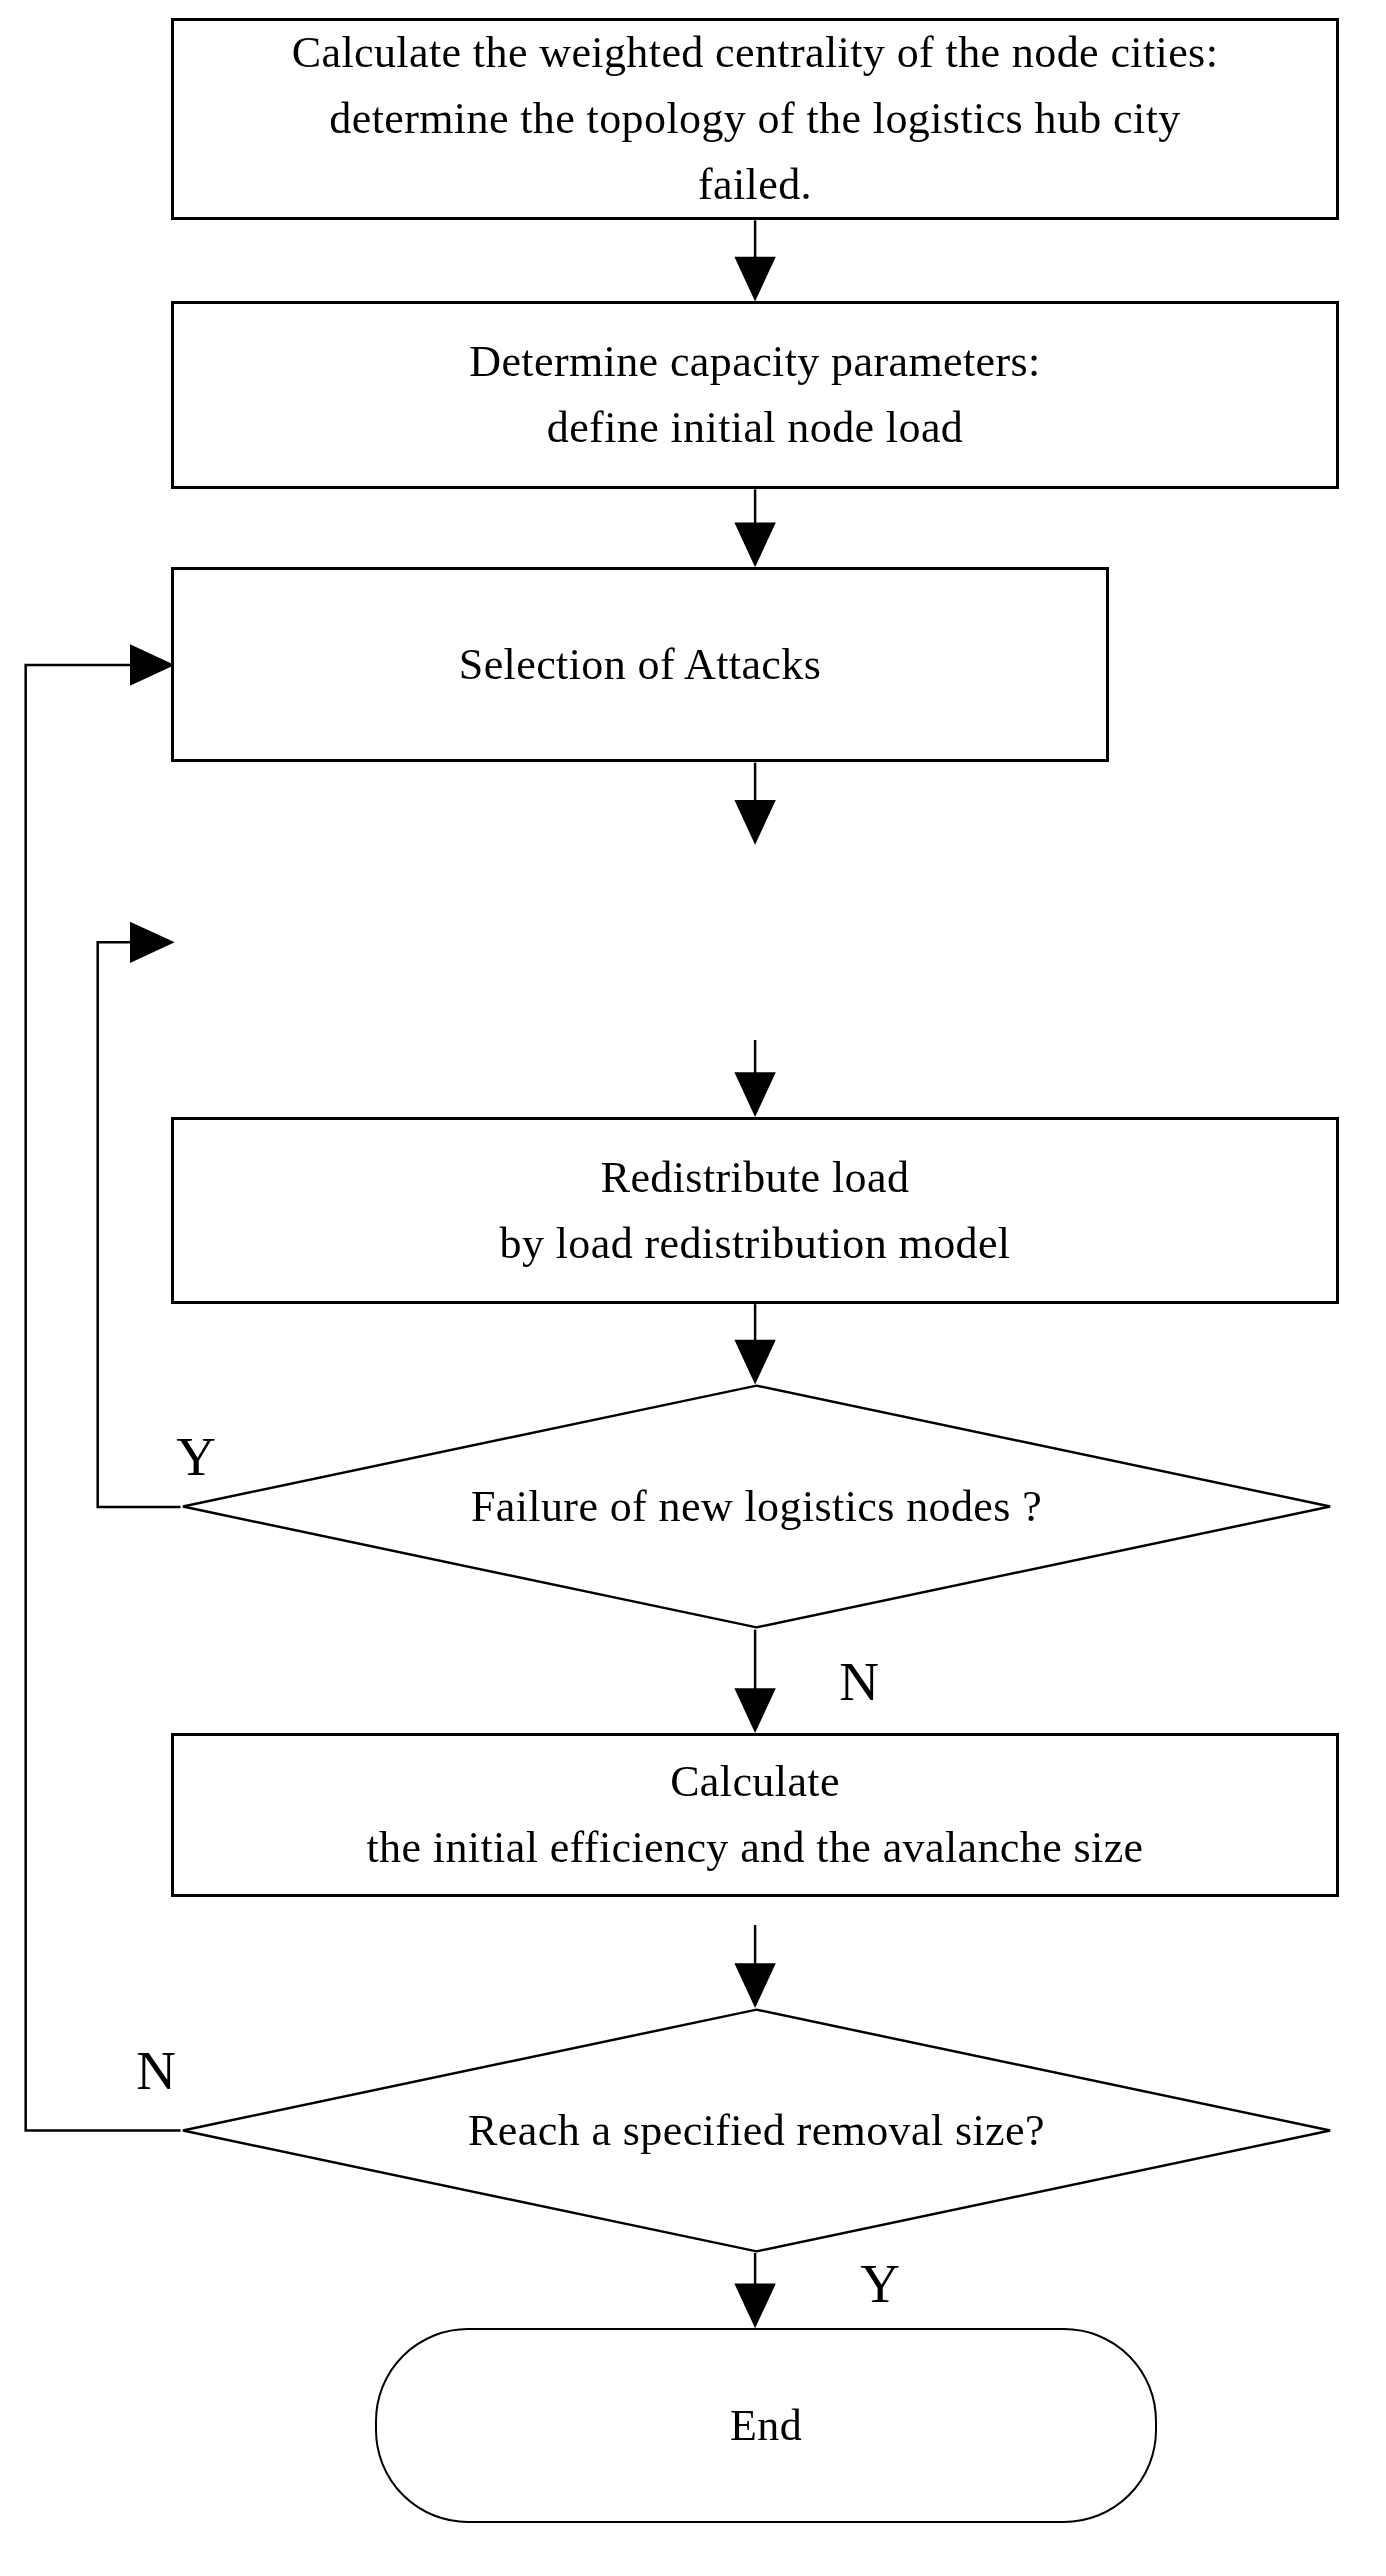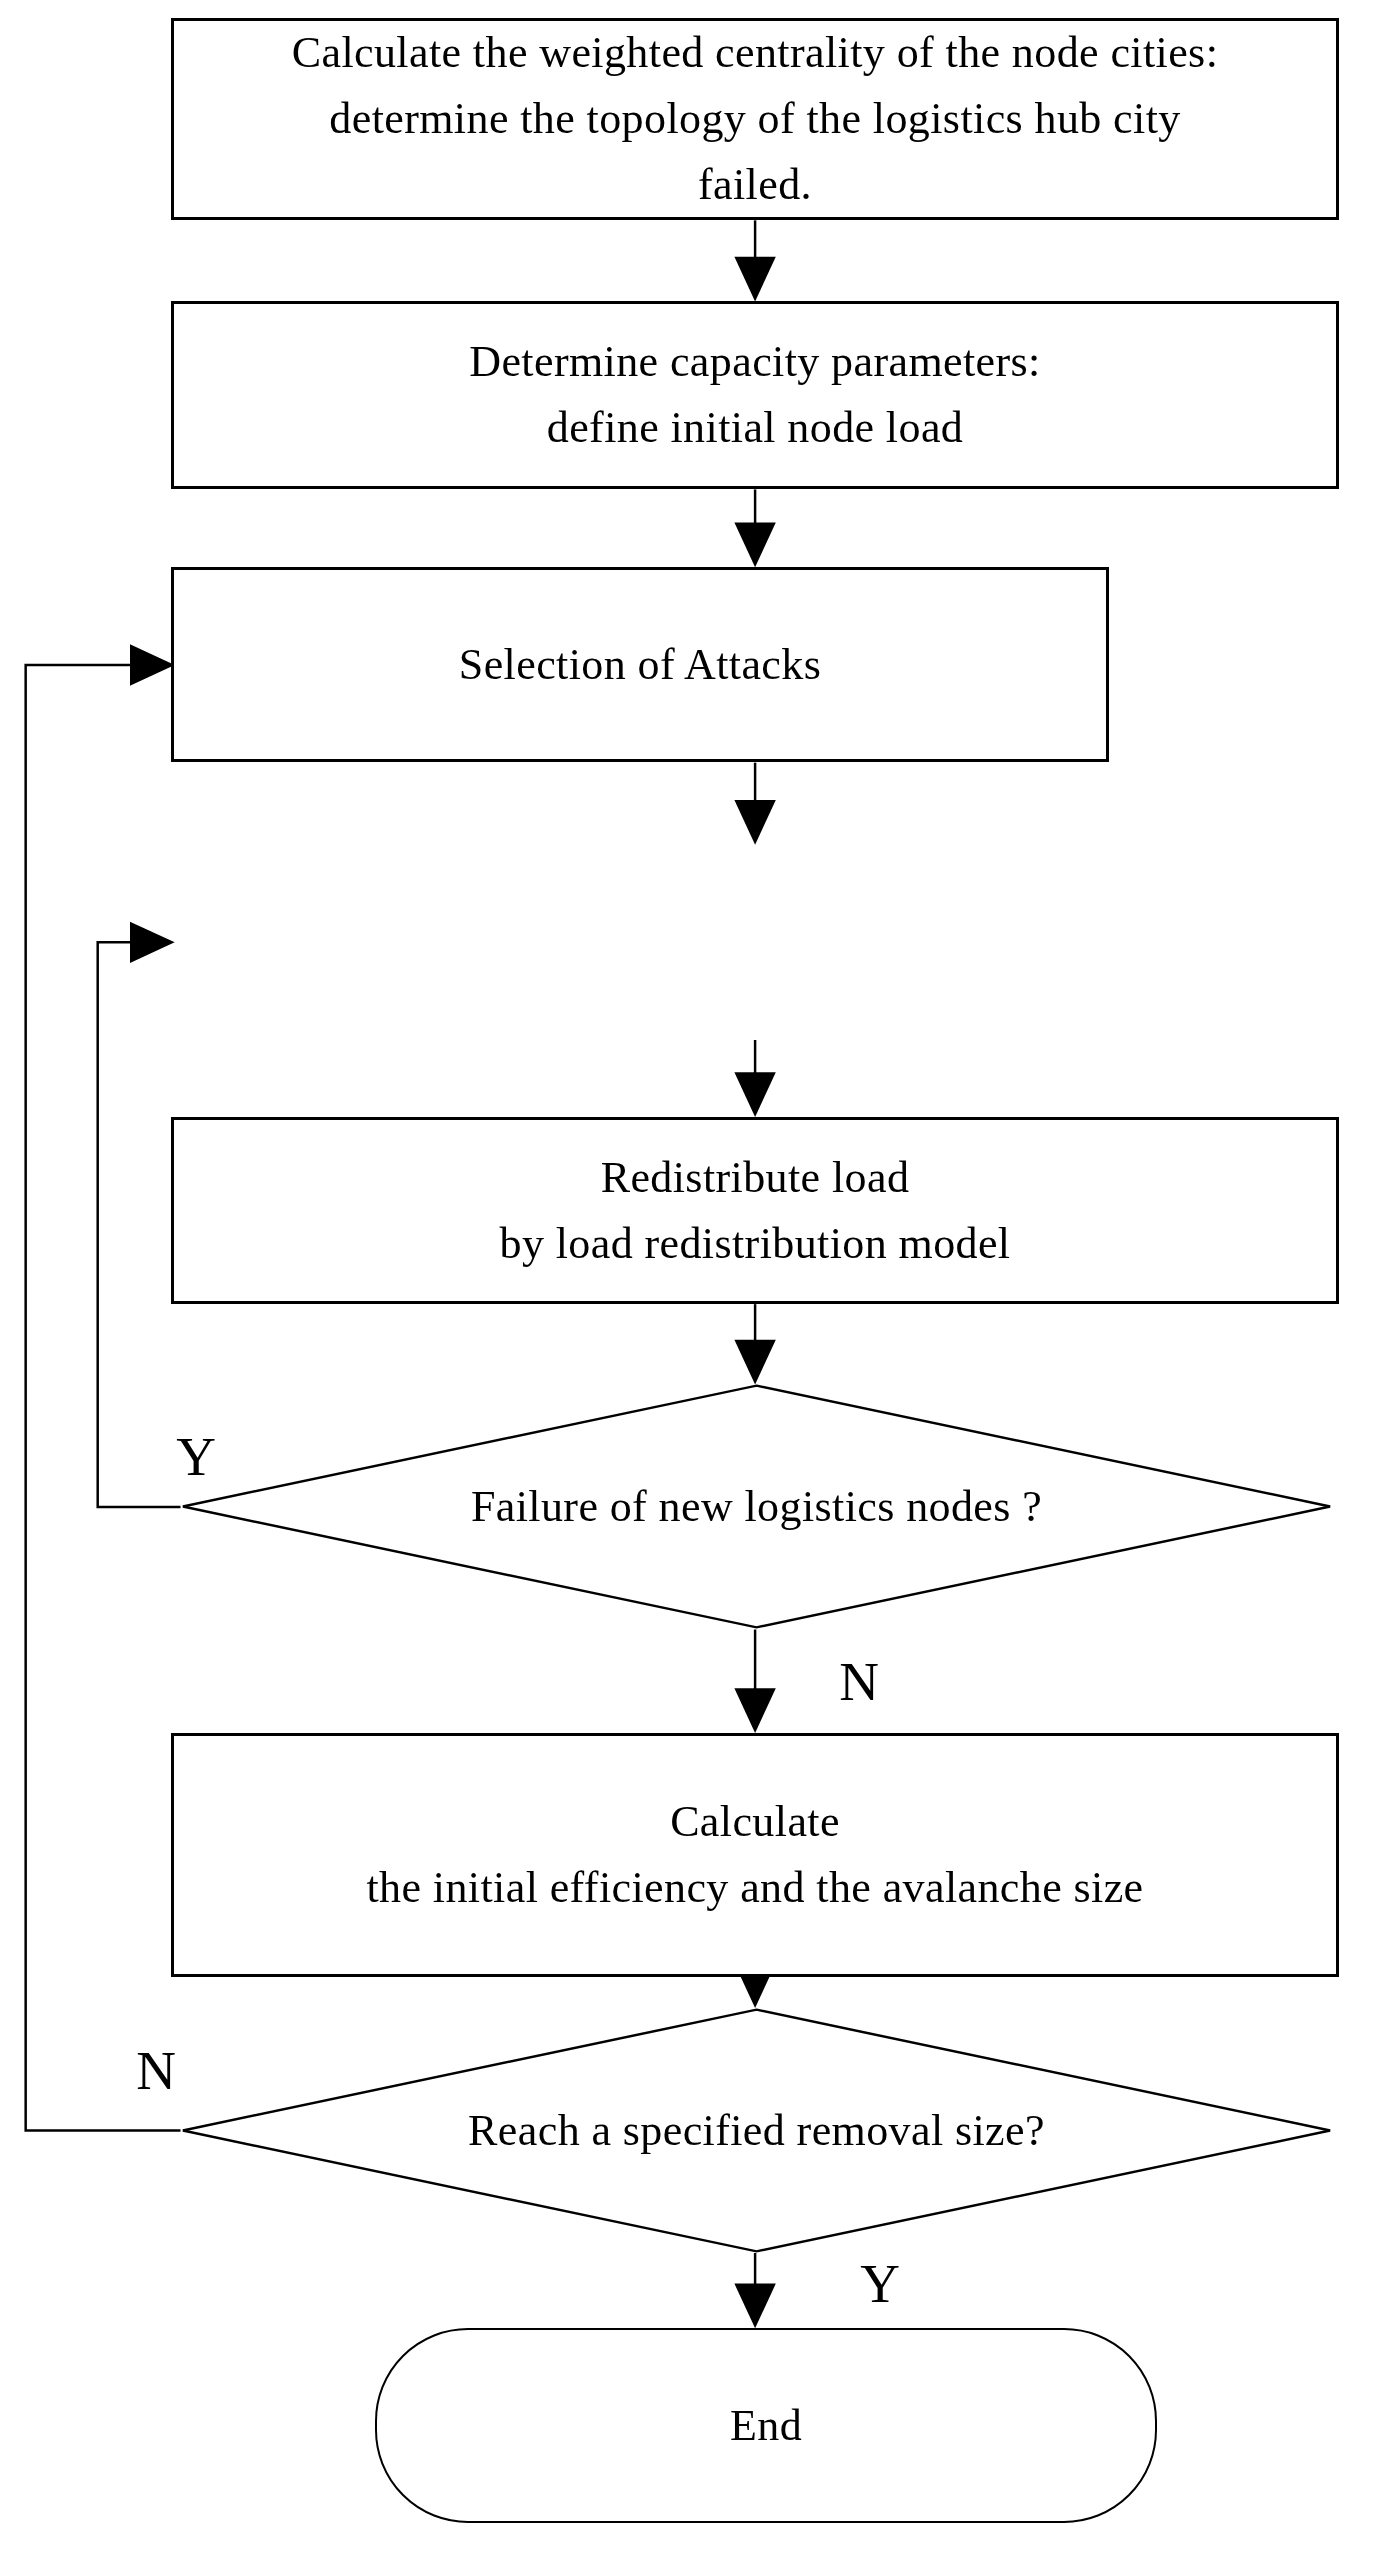--- a/index.html
+++ b/index.html
@@ -151,21 +151,21 @@
     <span class="textline">by load redistribution model</span>
   </div>
 
   <div class="node decision" style="left:181px; top:1384px; width:1151px; height:245px;justify-content:center;">
     <svg width="1151" height="245" viewBox="0 0 1390 296" xmlns="http://www.w3.org/2000/svg">
       <polygon points="695,2 1388,148 695,294 2,148" fill="#ffffff" stroke="#000000" stroke-width="3"></polygon>
     </svg>
     <span class="decision-text textline">Failure of new logistics nodes ?</span>
   </div>
 
-  <div class="node process" style="left:171px; top:1733px; width:1168px; height:244px;">
+  <div class="node process" style="left:171px; top:1733px; width:1168px; height:164px;">
     <span class="textline">Calculate</span>
     <span class="textline">the initial efficiency and the avalanche size</span>
   </div>
 
   <div class="node decision" style="left:181px; top:2008px; width:1151px; height:245px;">
     <svg width="1151" height="245" viewBox="0 0 1390 296" xmlns="http://www.w3.org/2000/svg">
       <polygon points="695,2 1388,148 695,294 2,148" fill="#ffffff" stroke="#000000" stroke-width="3"></polygon>
     </svg>
     <span class="decision-text textline">Reach a specified removal size?</span>
   </div>

